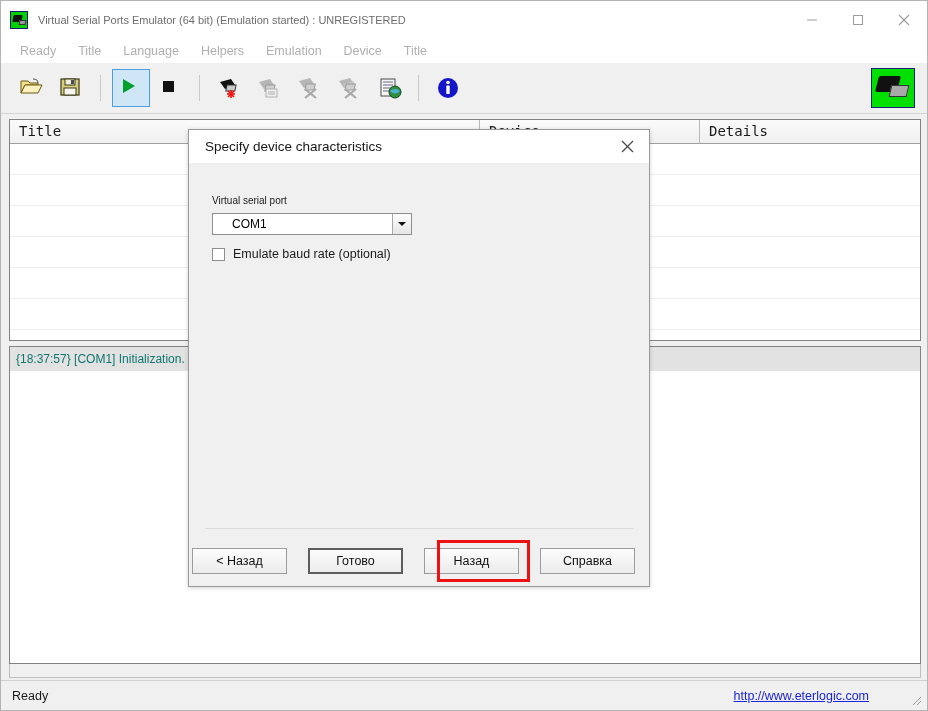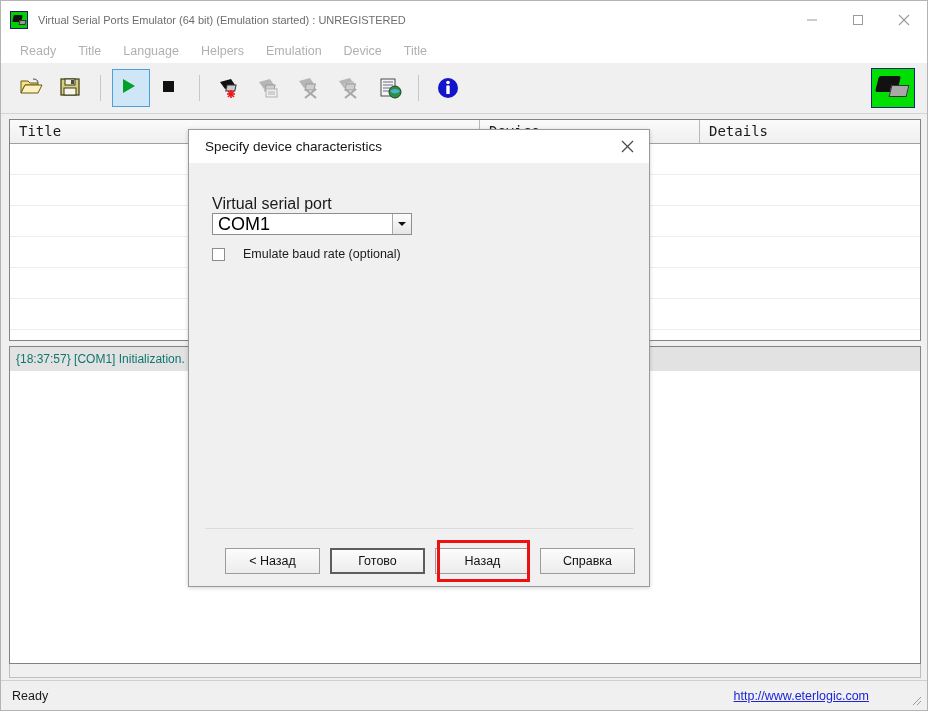--- a/index.html
+++ b/index.html
@@ -312,38 +312,38 @@
     color: #4a4a4a;
   }
   #dialog-body {
     position: absolute;
     left: 0; top: 33px; right: 0; bottom: 0;
     background: #f0f0f0;
   }
   #dlg-field-label {
     position: absolute;
     left: 23px; top: 32px;
-    font-size: 16px;
+    font-size: 10px;
     color: #1a1a1a;
     white-space: nowrap;
   }
   #dlg-combo {
     position: absolute;
     left: 23px; top: 50px;
     width: 200px;
     height: 22px;
     background: #ffffff;
     border: 1px solid #8e8e8e;
     box-sizing: border-box;
     display: flex;
     align-items: center;
   }
   #dlg-combo-value {
-    padding-left: 5px;
-    font-size: 18px;
+    padding-left: 19px;
+    font-size: 12px;
     color: #000;
     white-space: nowrap;
   }
   #dlg-combo-arrow {
     margin-left: auto;
     width: 19px;
     height: 20px;
     background: linear-gradient(#fdfdfd, #e6e6e6);
     border: 1px solid #a8a8a8;
     border-right: none;
@@ -368,38 +368,38 @@
     align-items: center;
   }
   #dlg-checkbox {
     width: 13px; height: 13px;
     background: #ffffff;
     border: 1px solid #8d8d8d;
     box-sizing: border-box;
     flex: none;
   }
   #dlg-checkbox-label {
-    margin-left: 18px;
+    margin-left: 8px;
     font-size: 12.5px;
     color: #1a1a1a;
     white-space: nowrap;
   }
   #dlg-separator {
     position: absolute;
     left: 16px; right: 16px;
     top: 365px;
     height: 1px;
     background: #dcdcdc;
   }
   #dlg-buttons {
     position: absolute;
     right: 14px;
     top: 385px;
     display: flex;
-    gap: 10px;
+    gap: 21px;
     align-items: center;
   }
   .dlg-btn {
     width: 95px;
     height: 26px;
     background: linear-gradient(#fcfcfc, #ececec);
     border: 1px solid #9b9b9b;
     box-sizing: border-box;
     font-size: 12.5px;
     color: #111;

